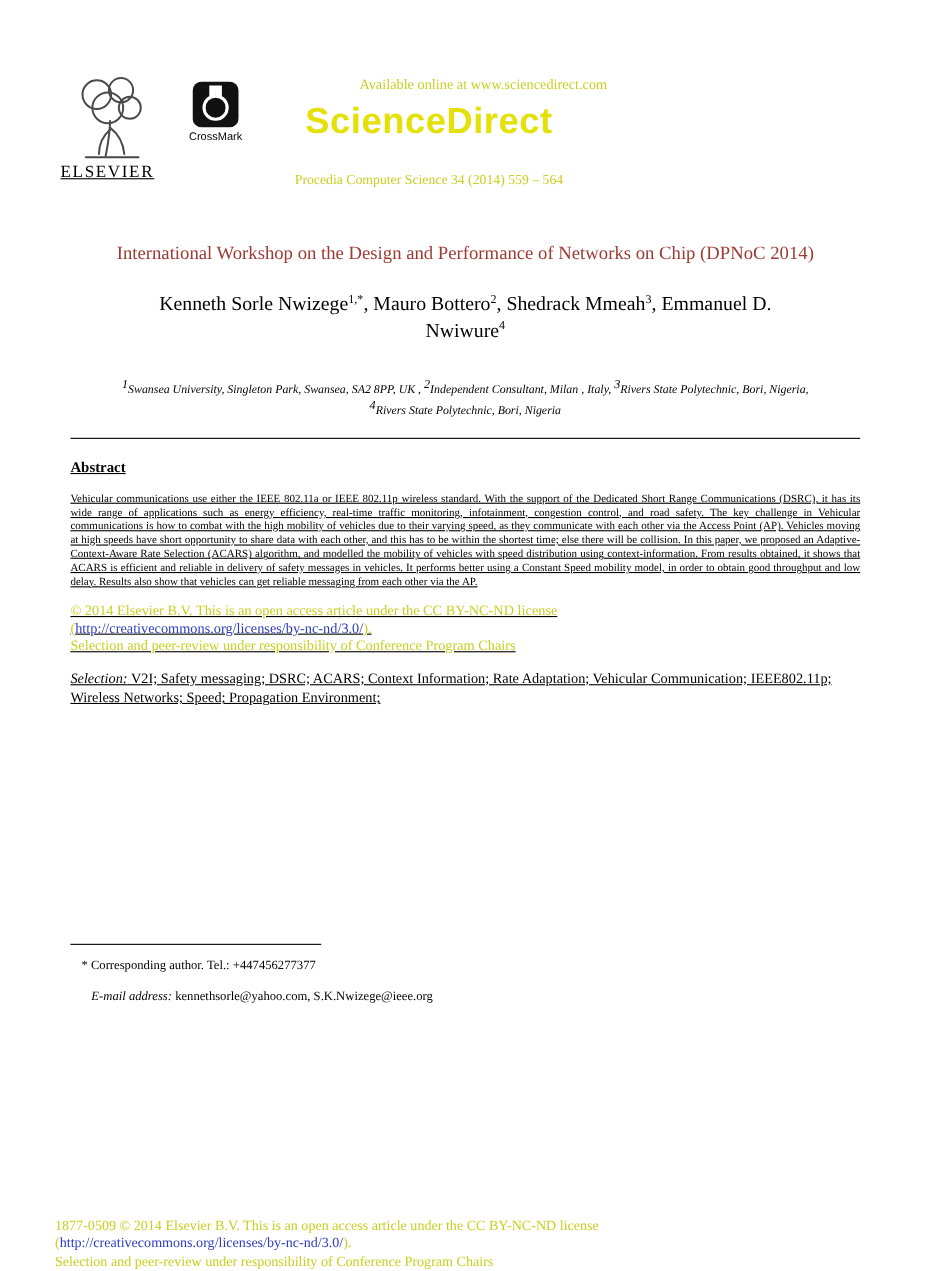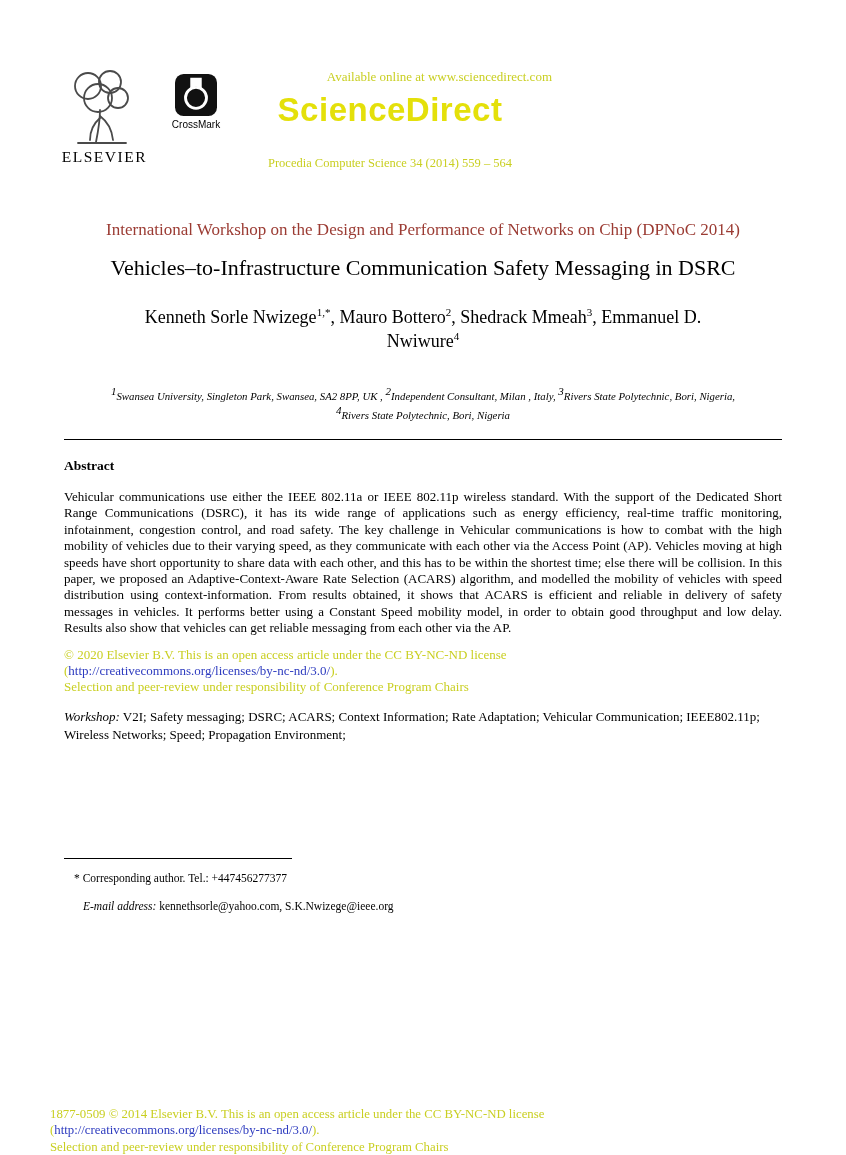--- a/index.html
+++ b/index.html
@@ -3,21 +3,21 @@
 <meta charset="utf-8">
 <style>
   html, body { margin:0; padding:0; background:#ffffff; }
   .page {
     position:relative; width:846px; height:1155px; margin:0 auto;
     background:#ffffff; overflow:hidden; color:#000;
     font-family:"Liberation Serif", serif;
     --olive:#c9cf22; --sd-yellow:#e4e00a; --link:#2d3bbf; --wred:#9b3b33;
   }
   
-  .elsevier { position:absolute; left:55px; top:66px; width:92px; text-align:right; }
+  .elsevier { position:absolute; left:55px; top:66px; width:92px; text-align:left;text-decoration:underline; }
   .elsevier svg { display:block; margin:0 auto; }
   .elsevier-word { font-size:15.5px; letter-spacing:1.5px; margin-top:2px; }
   .crossmark { position:absolute; left:168px; top:74px; width:56px; text-align:center; cursor:pointer; }
   .crossmark svg { display:block; margin:0 auto; }
   .crossmark-label { font-size:10px; margin-top:3px; font-family:"Liberation Sans", sans-serif; }
   .header-center { position:absolute; left:228px; top:66px; width:324px; text-align:center; }
   .available { font-size:13px; color:var(--olive); margin-top:3px;text-align:right; }
   .sciencedirect { font-size:33px; font-weight:bold; color:var(--sd-yellow);
                    font-family:"Liberation Sans", sans-serif; margin-top:6px; letter-spacing:0.5px; }
   .journal-ref { font-size:12.5px; color:var(--olive); margin-top:27px; }
@@ -29,23 +29,23 @@
                   text-align:center; margin:0 0 8px; }
   
   .content { position:absolute; left:64px; top:220px; width:718px; text-align:center; }
   .workshop { font-size:17px; color:var(--wred); }
   .title { font-size:22px; font-weight:normal; margin:15px 0 0; }
   .authors { font-size:18px; margin:24px auto 0; max-width:610px; line-height:1.35; }
   .authors sup, .affiliations sup { font-size:11px; }
   .affiliations { font-size:10.8px; font-style:italic; margin-top:30px; line-height:1.4; }
   .rule { border-top:1px solid #000; margin-top:16px; height:0; }
   
-  .abstract-block { text-align:left; }
+  .abstract-block { text-align:left;text-decoration:underline; }
   .abstract-heading { font-weight:bold; font-size:13.5px; margin-top:18px; }
-  .abstract-text { font-size:13px; line-height:1.26; text-align:justify; margin:15px 0 0; }
+  .abstract-text { font-size:10px; line-height:1.26; text-align:justify; margin:15px 0 0; }
   .license { margin-top:11px; font-size:13px; line-height:1.22; color:var(--olive); }
   .license a, .footer a { color:var(--link); text-decoration:none; cursor:pointer; }
   .keywords { margin-top:13px; font-size:13px; line-height:1.35; margin-bottom:0; }
   .kw-label { font-style:italic; }
   
   .footnote { position:absolute; left:64px; top:858px; width:520px; font-size:11.5px; text-align:left; }
   .footnote-rule { width:228px; border-top:1px solid #000; height:0; margin-bottom:13px; }
   .footnote-line1 { padding-left:10px; }
   .footnote-line2 { padding-left:19px; margin-top:16px; }
   .email-label { font-style:italic; }
@@ -85,42 +85,41 @@
 
   <div class="header-center">
     <div class="available">Available online at www.sciencedirect.com</div>
     <div class="sciencedirect">ScienceDirect</div>
     <div class="journal-ref">Procedia Computer Science 34 (2014) 559 – 564</div>
   </div>
 
 
   <div class="content">
     <div class="workshop">International Workshop on the Design and Performance of Networks on Chip (DPNoC 2014)</div>
-    <div class="title">Vehicles–to-Infrastructure Communication Safety Messaging in DSRC</div>
 
     <div class="authors"><span><span>Kenneth  Sorle Nwizege</span><sup>1,*</sup></span><span><span>, Mauro Bottero</span><sup>2</sup></span><span><span>, Shedrack  Mmeah</span><sup>3</sup></span><span><span>, Emmanuel D. Nwiwure</span><sup>4</sup></span></div>
 
     <div class="affiliations">
       <div><sup>1</sup><span>Swansea University, Singleton Park, Swansea, SA2 8PP, UK , </span><sup>2</sup><span>Independent Consultant, Milan , Italy, </span><sup>3</sup><span>Rivers State Polytechnic, Bori, Nigeria,</span></div>
       <div><sup>4</sup><span>Rivers State Polytechnic, Bori, Nigeria</span></div>
     </div>
 
     <div class="rule"></div>
 
     <div class="abstract-block">
       <div class="abstract-heading">Abstract</div>
       <p class="abstract-text">Vehicular communications use either the IEEE 802.11a or IEEE 802.11p wireless standard. With the support of the Dedicated Short Range Communications (DSRC), it has its wide range of applications such as energy efficiency, real-time traffic monitoring, infotainment, congestion control, and road safety.  The key challenge in Vehicular communications is how to combat with the high mobility of vehicles due to their varying speed, as they communicate with each other via the Access Point (AP). Vehicles moving at high speeds have short opportunity to share data with each other, and this has to be within the shortest time; else there will be collision. In this paper, we proposed an Adaptive-Context-Aware Rate Selection (ACARS) algorithm, and modelled the mobility of vehicles with speed distribution using context-information.  From results obtained, it shows that ACARS is efficient and reliable in delivery of safety messages in vehicles. It performs better using a Constant Speed mobility model, in order to obtain good throughput and low delay. Results also show that vehicles can get reliable messaging from each other via the AP.</p>
 
       <div class="license">
-        <div>© 2020 Elsevier B.V. This is an open access article under the CC BY-NC-ND license</div>
+        <div>© 2014 Elsevier B.V. This is an open access article under the CC BY-NC-ND license</div>
         <div><span>(</span><a>http://creativecommons.org/licenses/by-nc-nd/3.0/</a><span>).</span></div>
         <div>Selection and peer-review under responsibility of Conference Program Chairs</div>
       </div>
 
-      <p class="keywords"><span class="kw-label">Workshop:</span><span> V2I; Safety messaging; DSRC; ACARS; Context Information; Rate Adaptation; Vehicular Communication; IEEE802.11p; Wireless Networks; Speed; Propagation Environment;</span></p>
+      <p class="keywords"><span class="kw-label">Selection:</span><span> V2I; Safety messaging; DSRC; ACARS; Context Information; Rate Adaptation; Vehicular Communication; IEEE802.11p; Wireless Networks; Speed; Propagation Environment;</span></p>
     </div>
   </div>
 
   <div class="footnote">
     <div class="footnote-rule"></div>
     <div class="footnote-line1">* Corresponding author. Tel.: +447456277377</div>
     <div class="footnote-line2"><span class="email-label">E-mail address:</span><span> kennethsorle@yahoo.com, S.K.Nwizege@ieee.org</span></div>
   </div>
 
   <div class="footer">

